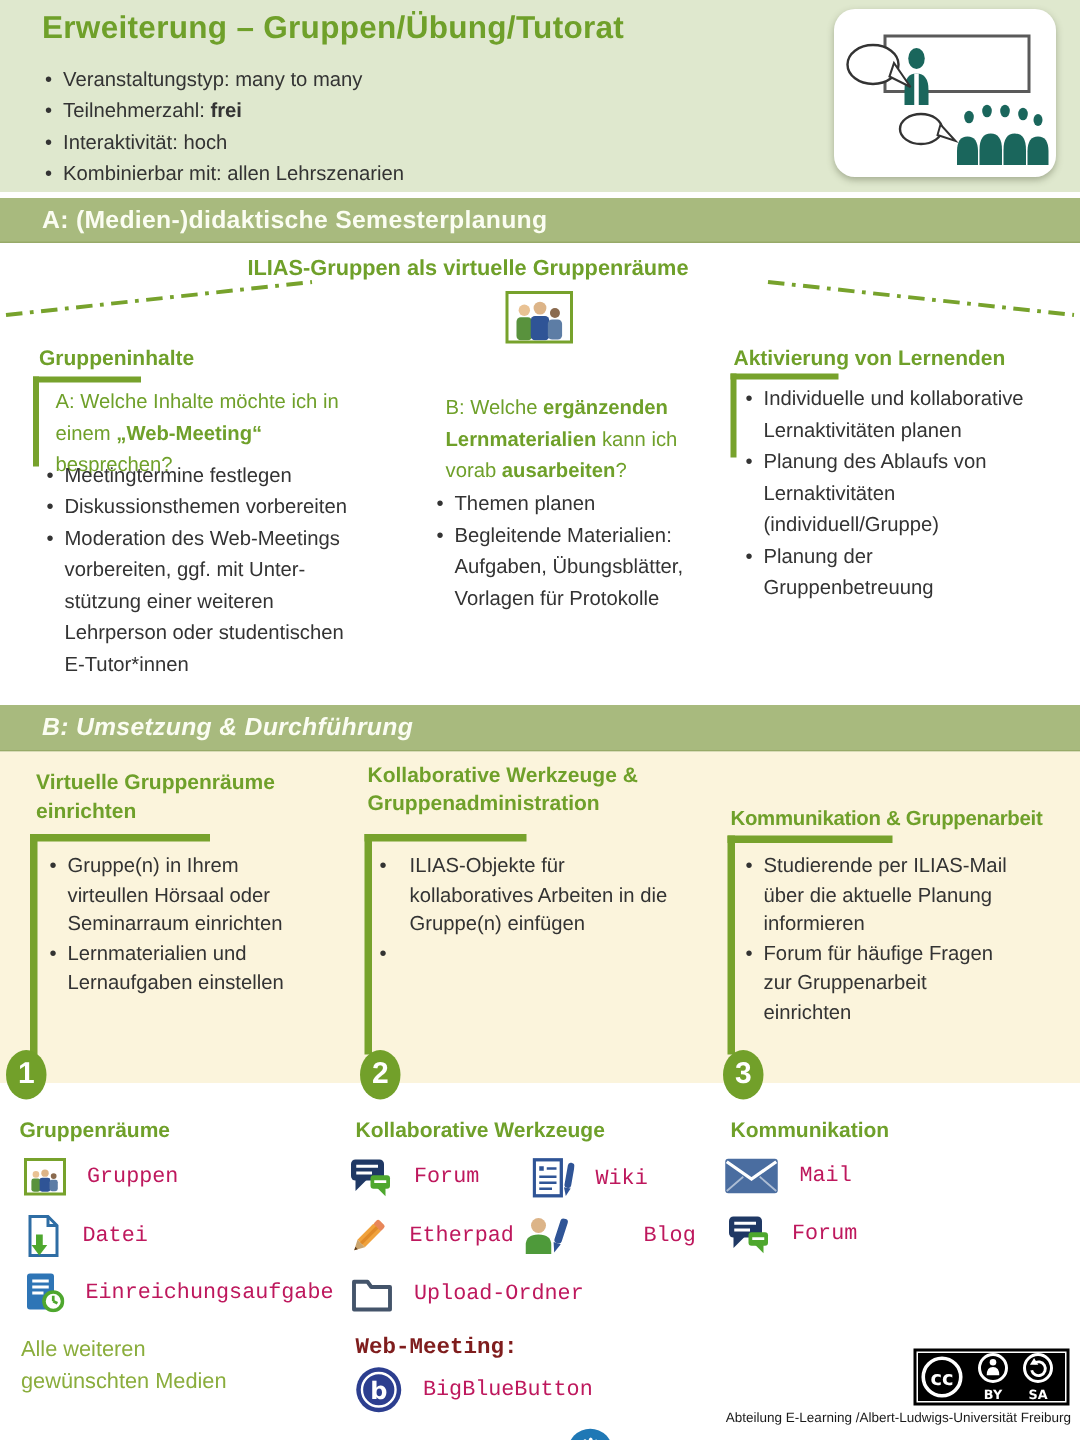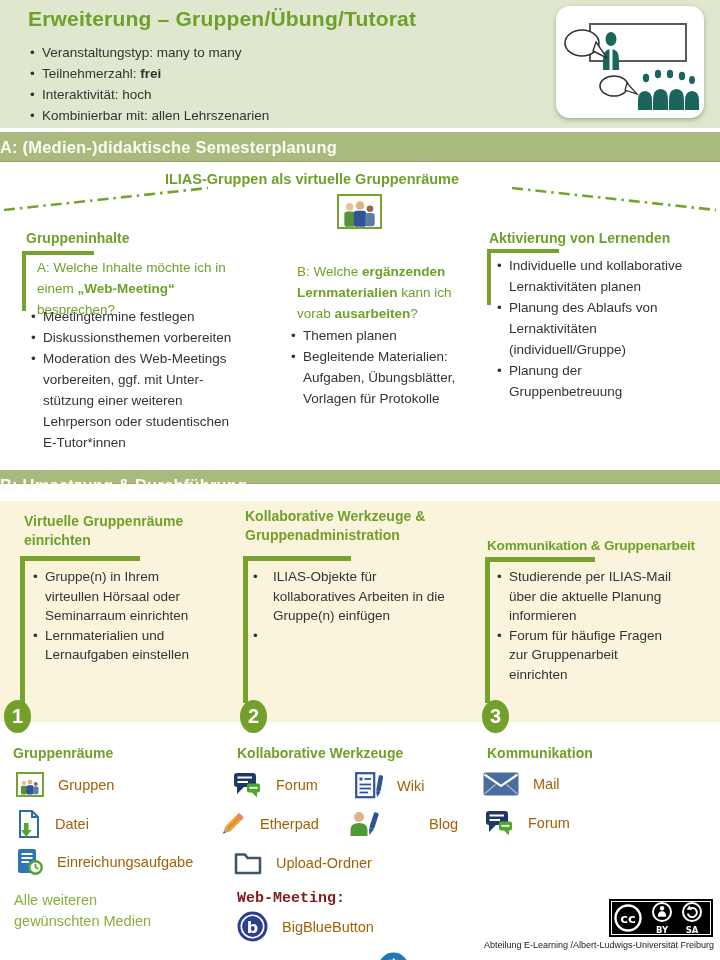--- a/index.html
+++ b/index.html
@@ -3,37 +3,37 @@
 <meta charset="utf-8">
 <style>
   html,body{margin:0;padding:0;background:#888;}
   #canvas{position:relative;width:720px;height:960px;background:#ffffff;
           font-family:"Liberation Sans",sans-serif;overflow:hidden;margin:0 auto;}
   .abs{position:absolute;}
   .g{color:#6fa02a;}
   .b{font-weight:bold;text-align:right;}
   .ml{white-space:pre-line;}
   .bar{left:0;width:720px;height:30px;background:#a8ba7e;border-bottom:1px solid #97aa69;
-       color:#fbfdf2;font-weight:bold;font-size:16.5px;line-height:30px;
+       color:#fbfdf2;font-weight:bold;font-size:16.5px;line-height:30px;padding-left:28px;
        box-sizing:border-box;letter-spacing:.2px;}
   .colh{font-size:14px;font-weight:bold;color:#6fa02a;line-height:19px;}
   .q{font-size:13.5px;color:#6fa02a;line-height:21px;}
   .bullets{display:flex;flex-direction:column;}
   .bi{display:flex;font-size:13.5px;color:#333333;line-height:21px;}
   .bi-s .bi{line-height:19.5px;}
   .bi .m{flex:none;width:12px;}
   .bi .tx{white-space:pre-line;}
   .ch{background:#77a22c;height:4px;}
   .cv{background:#77a22c;width:4px;}
   .chb{background:#77a22c;height:4.5px;}
   .cvb{background:#77a22c;width:4.5px;}
   .circle{width:27px;height:33px;border-radius:50%;background:#72a02a;color:#fff;
           font-weight:bold;font-size:20px;text-align:center;line-height:33px;}
   .tool{display:flex;align-items:center;}
-  .tool .lbl{font-size:14.5px;color:#a16207;margin-left:14px;}
+  .tool .lbl{font-size:14.5px;color:#be185d;margin-left:14px;font-family:Liberation Mono, monospace;}
   .icard{background:#fff;border-radius:14px;box-shadow:0 2px 5px rgba(90,100,70,.45);}
   .gbox{box-sizing:border-box;border:2.5px solid #77a22c;background:#fff;
         display:flex;align-items:flex-end;justify-content:center;}
 </style>
 </head>
 <body>
 
 <div id="canvas">
 
   <div class="abs" style="left:0;top:0;width:720px;height:128px;background:#dfe8ce;"></div>
@@ -158,21 +158,21 @@
 Lernaktivitäten
 (individuell/Gruppe)</span>
       </div>
     <div class="bi">
       <span class="m">•</span>
       <span class="tx">Planung der
 Gruppenbetreuung</span>
       </div>
   </div>
 
-  <div class="abs bar" style="top:470px;height:14px;line-height:31px;"><span>B: Umsetzung &amp; Durchführung</span></div>
+  <div class="abs bar" style="top:470px;height:31px;line-height:31px;font-style:italic;"><span>B: Umsetzung &amp; Durchführung</span></div>
   <div class="abs" style="left:0;top:501px;width:720px;height:221px;background:#fbf4dc;"></div>
 
   <div class="abs colh ml" style="left:24px;top:512px;">Virtuelle Gruppenräume
 einrichten</div>
   <div class="abs chb" style="left:20px;top:556px;width:120px;"></div>
   <div class="abs cvb" style="left:20px;top:556px;height:147px;"></div>
   <div class="abs bullets bi-s" style="left:33px;top:567px;">
     <div class="bi">
       <span class="m">•</span>
       <span class="tx">Gruppe(n) in Ihrem
@@ -284,21 +284,21 @@
       <line x1="4.5" y1="12.5" x2="16" y2="12.5" stroke="#2f5496" stroke-width="1.8"></line>
       <line x1="4.5" y1="16.5" x2="16" y2="16.5" stroke="#2f5496" stroke-width="1.8"></line>
       <line x1="4.5" y1="20.5" x2="13" y2="20.5" stroke="#2f5496" stroke-width="1.8"></line>
       <g transform="rotate(10 24 14)">
         <rect x="22" y="3" width="4.5" height="17" rx="2" fill="#2f5496"></rect>
         <polygon points="22,20 26.5,20 24.2,25.5" fill="#2f5496"></polygon>
       </g>
     </svg>
     <span class="lbl">Wiki</span>
   </div>
-  <div class="abs tool" style="left:218px;top:810px;">
+  <div class="abs tool" style="left:231px;top:810px;">
     <svg width="28" height="28" viewBox="0 0 28 28">
       <g transform="rotate(45 14 14)">
         <rect x="11" y="1" width="7" height="5" rx="1.5" fill="#e8875a"></rect>
         <rect x="11" y="5.5" width="7" height="15" fill="#f0a23c"></rect>
         <rect x="13.4" y="5.5" width="2.2" height="15" fill="#e08a28"></rect>
         <polygon points="11,20.5 18,20.5 14.5,27" fill="#caa46e"></polygon>
         <polygon points="13.4,24.8 15.6,24.8 14.5,27" fill="#5a3a1a"></polygon>
       </g>
     </svg>
     <span class="lbl">Etherpad</span>

